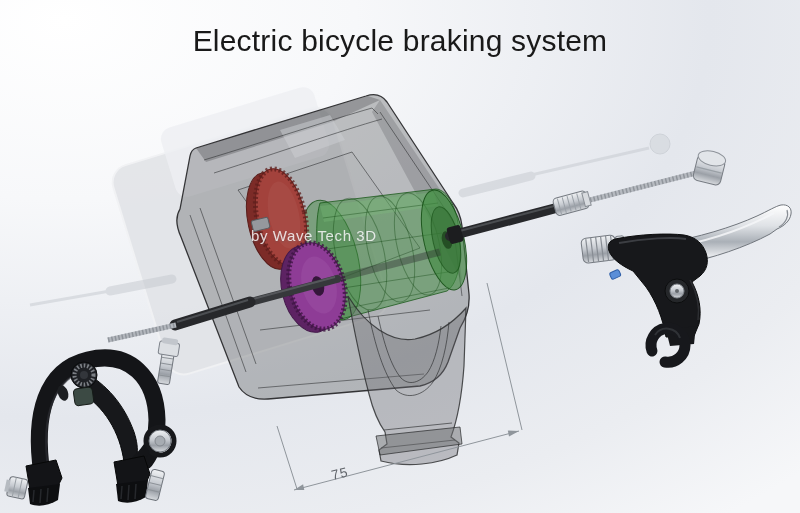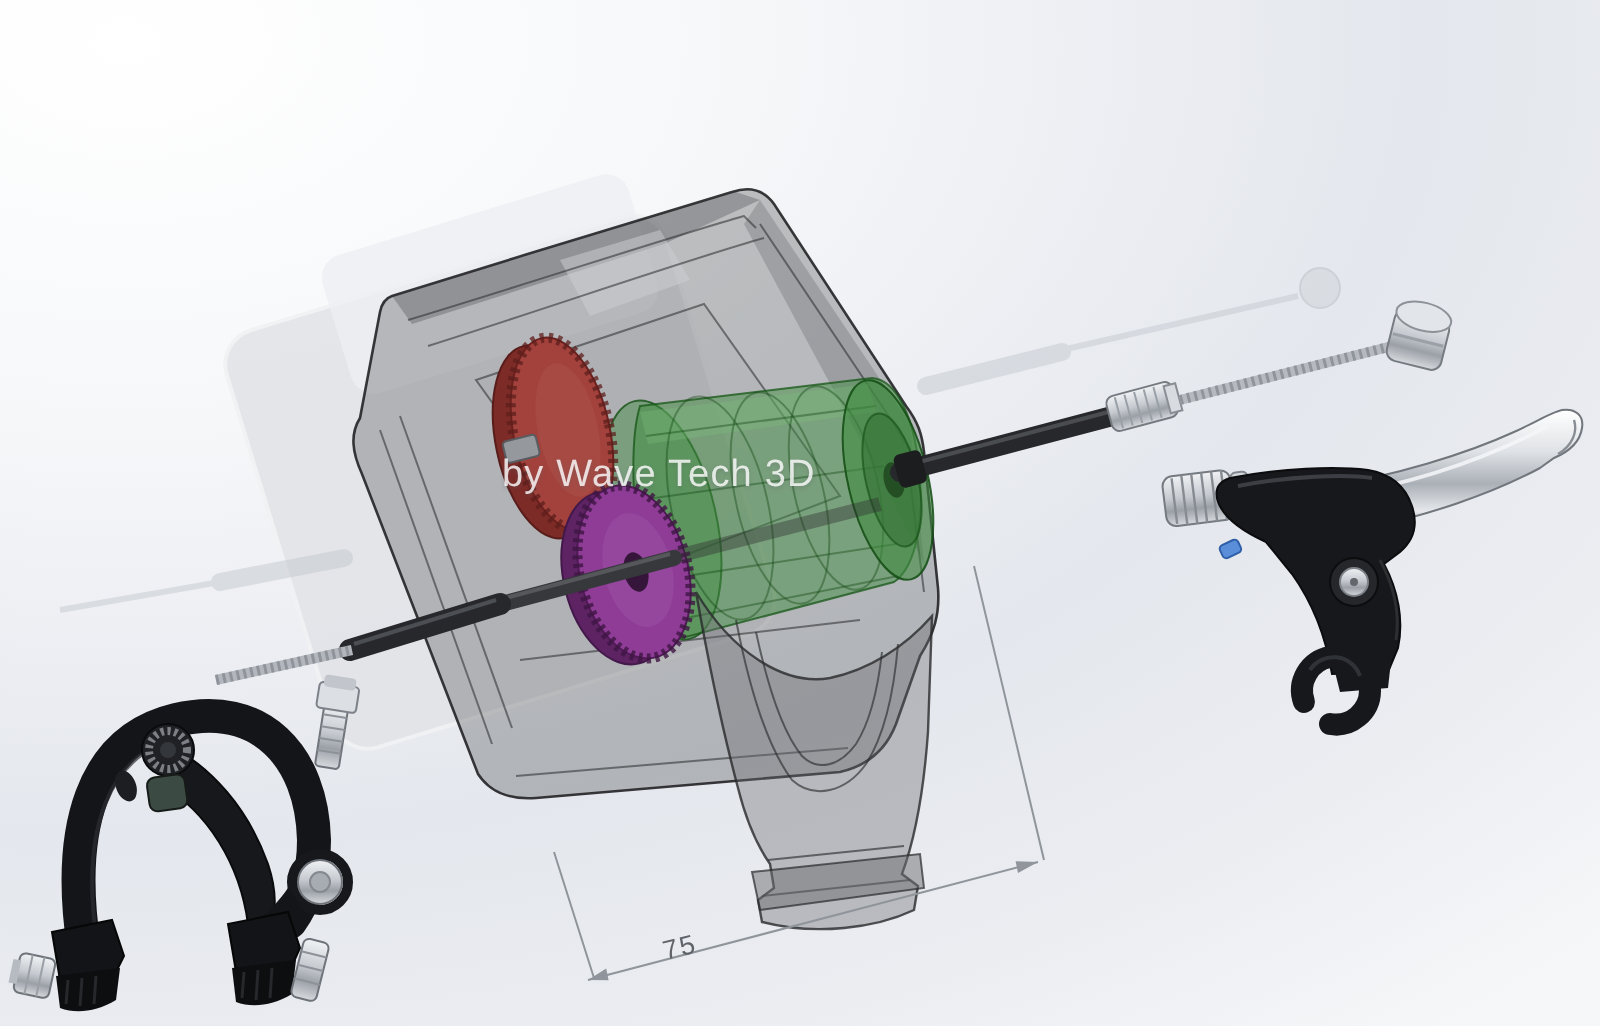--- a/index.html
+++ b/index.html
@@ -8,21 +8,21 @@
     font-family:"Liberation Sans", sans-serif;
     background:
       radial-gradient(130% 125% at 8% 4%, #ffffff 0%, #f7f8fa 28%, #e4e7ed 62%, #ebedf1 82%, #f6f7f9 100%);
   }
   .title{
     position:absolute;top:24px;left:0;width:100%;text-align:center;
     font-size:30px;font-weight:400;color:#191919;letter-spacing:.2px;
   }
   .watermark{
     position:absolute;left:251px;top:227px;
-    font-size:19px;font-weight:400;color:rgba(252,252,253,.82);
+    font-size:15px;font-weight:400;color:rgba(252,252,253,.82);
     letter-spacing:.6px;text-shadow:0 1px 2px rgba(95,98,106,.35);
     pointer-events:none;white-space:nowrap;
   }
   svg{position:absolute;inset:0;}
   .dimtext{font-size:13.5px;fill:#60646a;letter-spacing:1px;}
 </style>
 </head>
 <body>
 
 <div class="stage">
@@ -225,14 +225,15 @@
         <path d="M14,478 V498 M20,478 V498" stroke="#9aa0a6" stroke-width="1"></path>
         <rect x="5" y="482" width="4" height="12" fill="#b6bbc1"></rect>
       </g>
       <g transform="rotate(14 155 487)">
         <rect x="148" y="470" width="13" height="30" rx="3" fill="url(#silverGrad)" stroke="#6f747b"></rect>
         <path d="M148,477 h13 M148,484 h13 M148,491 h13" stroke="#8d9298" stroke-width="1"></path>
       </g>
     </g>
   </svg>
 
+  <div class="title">Electric bicycle braking system</div>
   <div class="watermark">by Wave Tech 3D</div>
 </div>
 
 </body></html>

